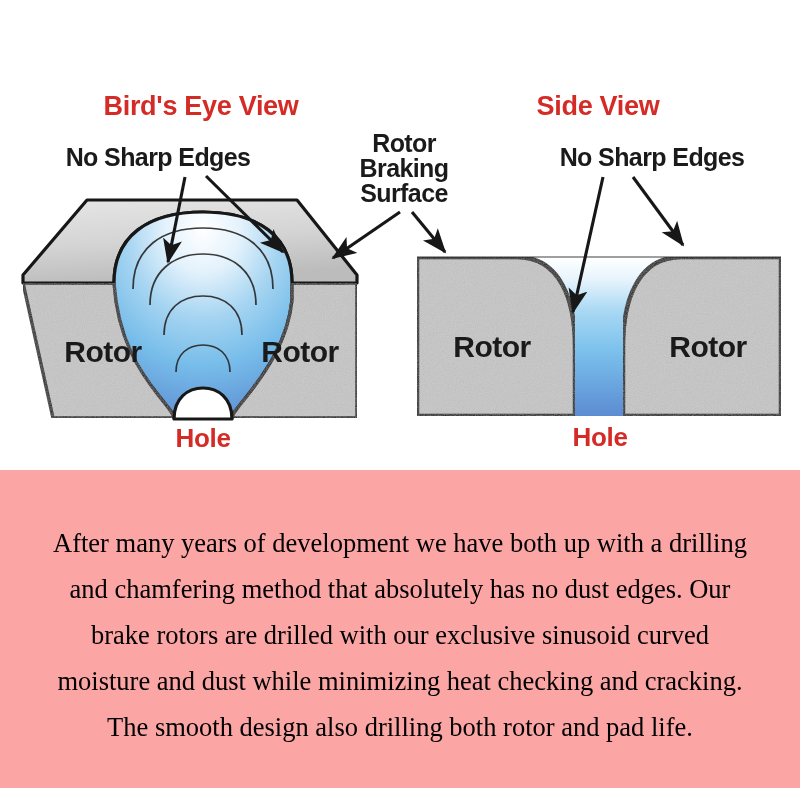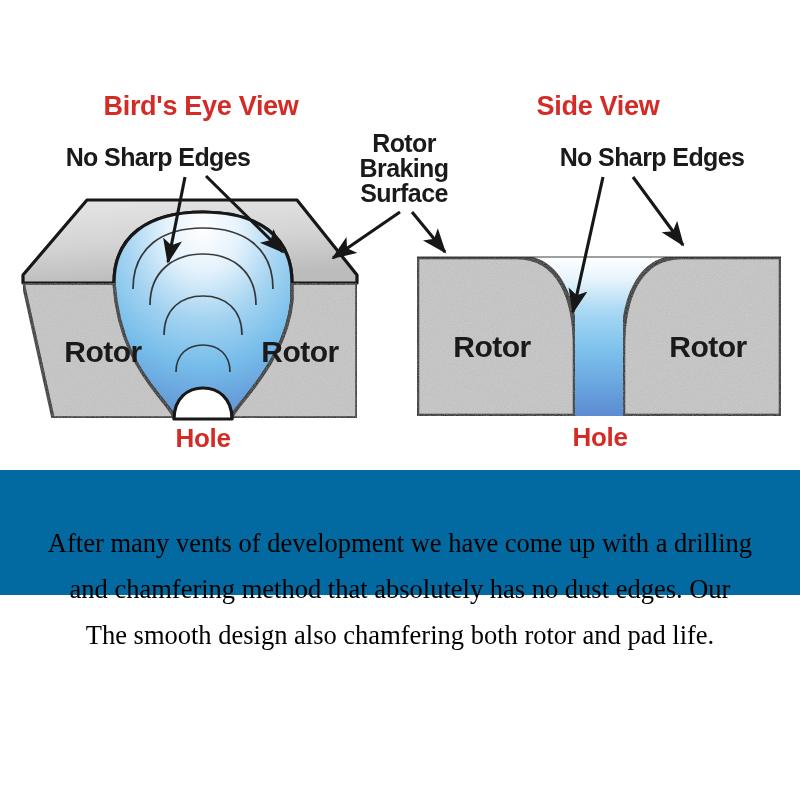--- a/index.html
+++ b/index.html
@@ -10,22 +10,22 @@
   }
   body {
     width: 800px;
     height: 800px;
     overflow: hidden;
     font-family: "Liberation Sans", sans-serif;
   }
   #page {
     position: relative;
     width: 800px;
-    height: 595px;
-    background: #0369a1;
+    height: 788px;
+    background: #fca5a5;
   }
   #diagram-area {
     position: absolute;
     left: 0;
     top: 0;
     width: 800px;
     height: 470px;
   }
   #diagram-svg {
     display: block;
@@ -211,18 +211,20 @@
 
         <text class="part-label" x="492" y="357" text-anchor="middle" fill="#1A1A1A">Rotor</text>
         <text class="part-label" x="708" y="357" text-anchor="middle" fill="#1A1A1A">Rotor</text>
 
         <text class="hole-label" x="600" y="446" text-anchor="middle" fill="#D42B26">Hole</text>
       </g>
     </svg>
   </div>
 
   <div id="body-copy">
-    <p>After many vents of development we have come up with a drilling</p>
+    <p>After many years of development we have both up with a drilling</p>
     <p>and chamfering method that absolutely has no dust edges.  Our</p>
-    <p>The smooth design also chamfering both rotor and pad life.</p>
+    <p>brake rotors are drilled with our exclusive sinusoid curved</p>
+    <p>moisture and dust while minimizing heat checking and cracking.</p>
+    <p>The smooth design also drilling both rotor and pad life.</p>
   </div>
 
 </div>
 
 </body></html>

